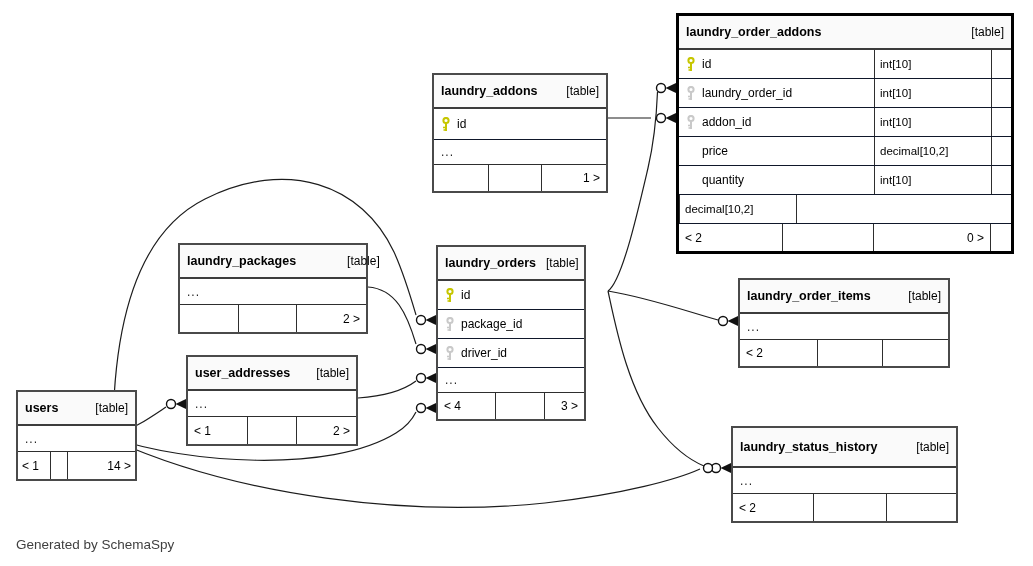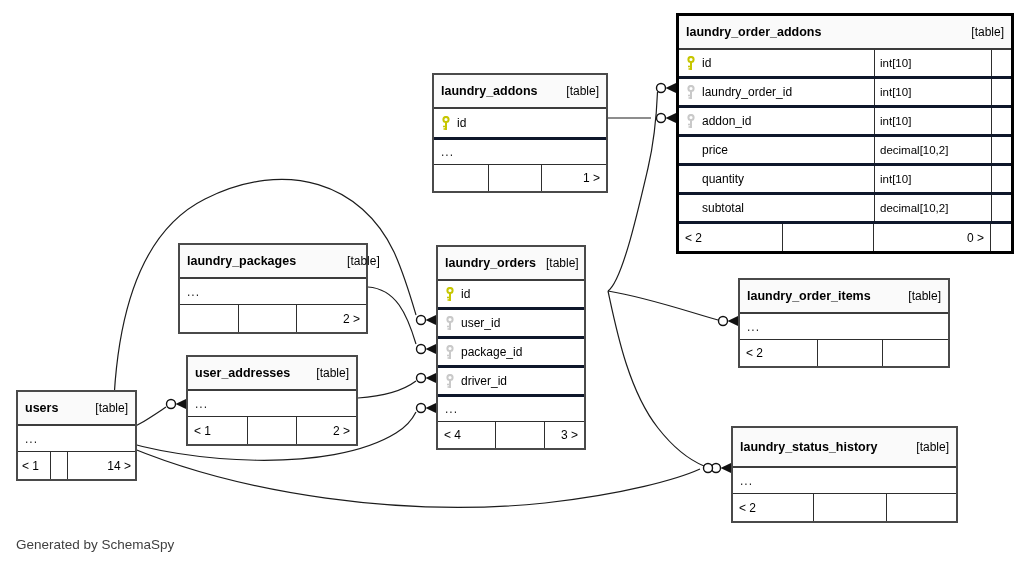--- a/index.html
+++ b/index.html
@@ -14,21 +14,21 @@
   }
   .tbl.focal{border:3px solid #000;}
   .tbl-header{
     display:flex;justify-content:space-between;align-items:center;
     background:#fafafa;border-bottom:2px solid #3c3c3c;
     padding:16px 7px;box-sizing:border-box;
   }
   .tbl-name{font-weight:bold;font-size:12.5px;white-space:nowrap;}
   .tbl-tag{font-weight:normal;font-size:12px;margin-left:10px;white-space:nowrap;}
   .col-row{
-    display:flex;align-items:flex-end;border-bottom:3px solid #0f172a;
+    display:flex;align-items:flex-end;border-bottom:1px solid #0f172a;
     box-sizing:border-box;height:29px;
   }
   .name-cell{flex:1;display:flex;align-items:center;padding:0 6px;height:100%;}
   .key-slot{width:17px;display:flex;align-items:center;}
   .type-cell{
     width:117px;border-left:1px solid #2e2e2e;height:100%;
     display:flex;align-items:center;padding:0 5px;box-sizing:border-box;
     font-size:11.5px;
   }
   .strip-cell{width:20px;border-left:1px solid #2e2e2e;height:100%;box-sizing:border-box;}
@@ -180,24 +180,20 @@
     </div>
     <div class="col-row">
       <div class="name-cell">
           <span class="key-slot"></span>
         <span>quantity</span>
         </div>
       <div class="type-cell">int[10]</div>
       <div class="strip-cell"></div>
     </div>
     <div class="col-row">
-      <div class="name-cell">
-          <span class="key-slot"></span>
-        <span>subtotal</span>
-        </div>
       <div class="type-cell">decimal[10,2]</div>
       <div class="strip-cell"></div>
     </div>
     <div class="tbl-footer" style="height:27px;">
       <div class="ft-cell" style="width:104px;">&lt; 2</div>
       <div class="ft-cell" style="flex:1;"></div>
       <div class="ft-cell ft-right" style="width:117px;">0 &gt;</div>
       <div class="ft-cell" style="width:20px;"></div>
     </div>
   </div>
@@ -249,33 +245,20 @@
     <div class="col-row">
       <div class="name-cell">
           <span class="key-slot">
             <svg class="key-fk" width="12" height="15" viewBox="0 0 12 15">
               <circle cx="6" cy="3.5" r="2.6" fill="none" stroke-width="2"></circle>
               <line x1="6" y1="6" x2="6" y2="14" stroke-width="2"></line>
               <line x1="6" y1="10.5" x2="3" y2="10.5" stroke-width="1.6"></line>
               <line x1="6" y1="13" x2="3.5" y2="13" stroke-width="1.6"></line>
             </svg>
           </span>
-        <span>user_id</span>
-        </div>
-    </div>
-    <div class="col-row">
-      <div class="name-cell">
-          <span class="key-slot">
-            <svg class="key-fk" width="12" height="15" viewBox="0 0 12 15">
-              <circle cx="6" cy="3.5" r="2.6" fill="none" stroke-width="2"></circle>
-              <line x1="6" y1="6" x2="6" y2="14" stroke-width="2"></line>
-              <line x1="6" y1="10.5" x2="3" y2="10.5" stroke-width="1.6"></line>
-              <line x1="6" y1="13" x2="3.5" y2="13" stroke-width="1.6"></line>
-            </svg>
-          </span>
         <span>package_id</span>
         </div>
     </div>
     <div class="col-row">
       <div class="name-cell">
           <span class="key-slot">
             <svg class="key-fk" width="12" height="15" viewBox="0 0 12 15">
               <circle cx="6" cy="3.5" r="2.6" fill="none" stroke-width="2"></circle>
               <line x1="6" y1="6" x2="6" y2="14" stroke-width="2"></line>
               <line x1="6" y1="10.5" x2="3" y2="10.5" stroke-width="1.6"></line>

